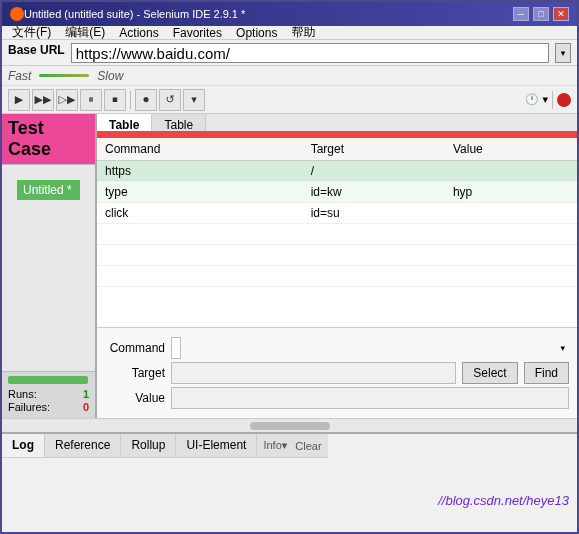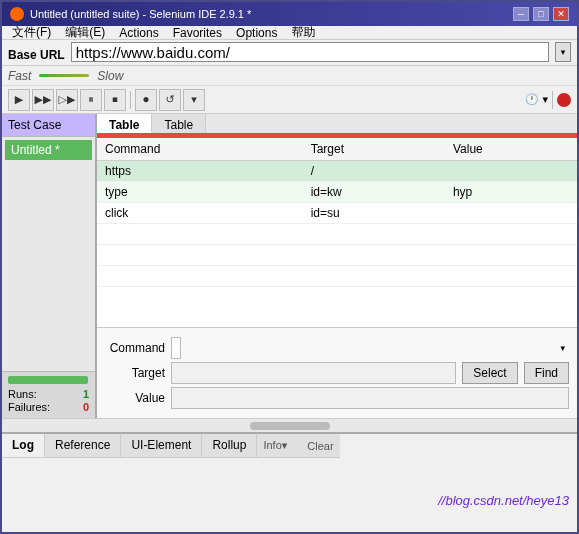--- a/index.html
+++ b/index.html
@@ -19,21 +19,21 @@
       color: white;
       padding: 4px 8px;
       display: flex;
       align-items: center;
       justify-content: space-between;
       height: 24px;
     }
     .title-bar-left {
       display: flex;
       align-items: center;
-      gap: 6px;
+      gap: 0;
     }
     .title-icon {
       width: 14px;
       height: 14px;
       background: #ff6600;
       border-radius: 50%;
       display: inline-block;
     }
     .title-text {
       font-size: 11px;
@@ -70,21 +70,21 @@
       padding: 2px 6px;
       cursor: pointer;
       font-size: 12px;
     }
 
     
     .base-url-bar {
       background: #f0f0f0;
       padding: 3px 6px;
       display: flex;
-      align-items: flex-end;
+      align-items: flex-start;
       gap: 6px;
       border-bottom: 1px solid #ccc;
       height: 26px;
     }
     .base-url-label { font-size: 12px; font-weight: bold; }
     .base-url-input {
       flex: 1;
       height: 20px;
       border: 1px solid #888;
       padding: 1px 4px;
@@ -170,36 +170,36 @@
 
     
     .left-panel {
       width: 95px;
       background: #e8e8e8;
       border-right: 2px solid #aaa;
       display: flex;
       flex-direction: column;
     }
     .test-case-header {
-      background: #c4b5fd;
+      background: #ec4899;
       padding: 4px 6px;
-      font-size: 12px;
-      font-weight: normal;
+      font-size: 18px;
+      font-weight: bold;
       border-bottom: 1px solid #bbb;
     }
     .test-case-list {
       flex: 1;
       padding: 2px;
     }
     .test-case-item {
       padding: 3px 6px;
       background: #5cb85c;
       color: white;
       font-size: 12px;
-      margin: 1px;
+      margin: 13px;
       cursor: pointer;
     }
     .left-panel-bottom {
       padding: 4px 6px;
       border-top: 1px solid #bbb;
       background: #d8d8d8;
     }
     .runs-bar {
       width: 80px;
       height: 8px;
@@ -221,21 +221,21 @@
       flex: 1;
       display: flex;
       flex-direction: column;
       background: white;
     }
 
     
     .tab-bar {
       display: flex;
       background: #e8e8e8;
-      border-bottom: 5px solid #ef4444;
+      border-bottom: 7px solid #ef4444;
       height: 24px;
     }
     .tab {
       padding: 4px 12px;
       font-size: 12px;
       cursor: pointer;
       border-right: 1px solid #ccc;
       background: #e0e0e0;
     }
     .tab.active {
@@ -360,21 +360,21 @@
       padding: 4px 10px;
       font-size: 12px;
       cursor: pointer;
       border-right: 1px solid #ccc;
     }
     .log-tab.active { background: #f0f0f0; font-weight: bold; }
     .log-tab-spacer { flex: 1; }
     .log-tab-right {
       display: flex;
       align-items: center;
-      gap: 20px;
+      gap: 8px;
       padding: 8px 6px;
       justify-content: center;
     }
     .log-tab-btn {
       font-size: 11px;
       cursor: pointer;
       color: #555;
     }
     .log-content {
       flex: 1;
@@ -543,22 +543,22 @@
 <div class="scroll-area">
   <div style="flex:1"></div>
   <div class="scroll-thumb"></div>
   <div style="flex:1"></div>
 </div>
 
 <div class="log-panel">
   <div class="log-tab-bar">
     <div class="log-tab active">Log</div>
     <div class="log-tab">Reference</div>
+    <div class="log-tab">Rollup</div>
     <div class="log-tab">UI-Element</div>
-    <div class="log-tab">Rollup</div>
     <div class="log-tab-spacer"></div>
     <div class="log-tab-right">
       <span class="log-tab-btn">Info▾</span>
       <span class="log-tab-btn">Clear</span>
     </div>
   </div>
   <div class="log-content">
     <span class="watermark">//blog.csdn.net/heye13</span>
   </div>
 </div>

